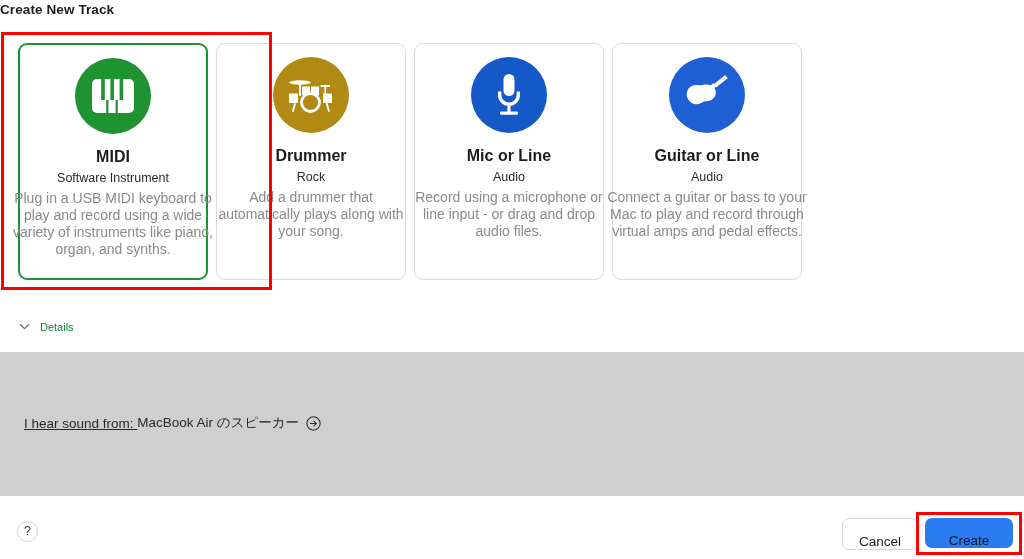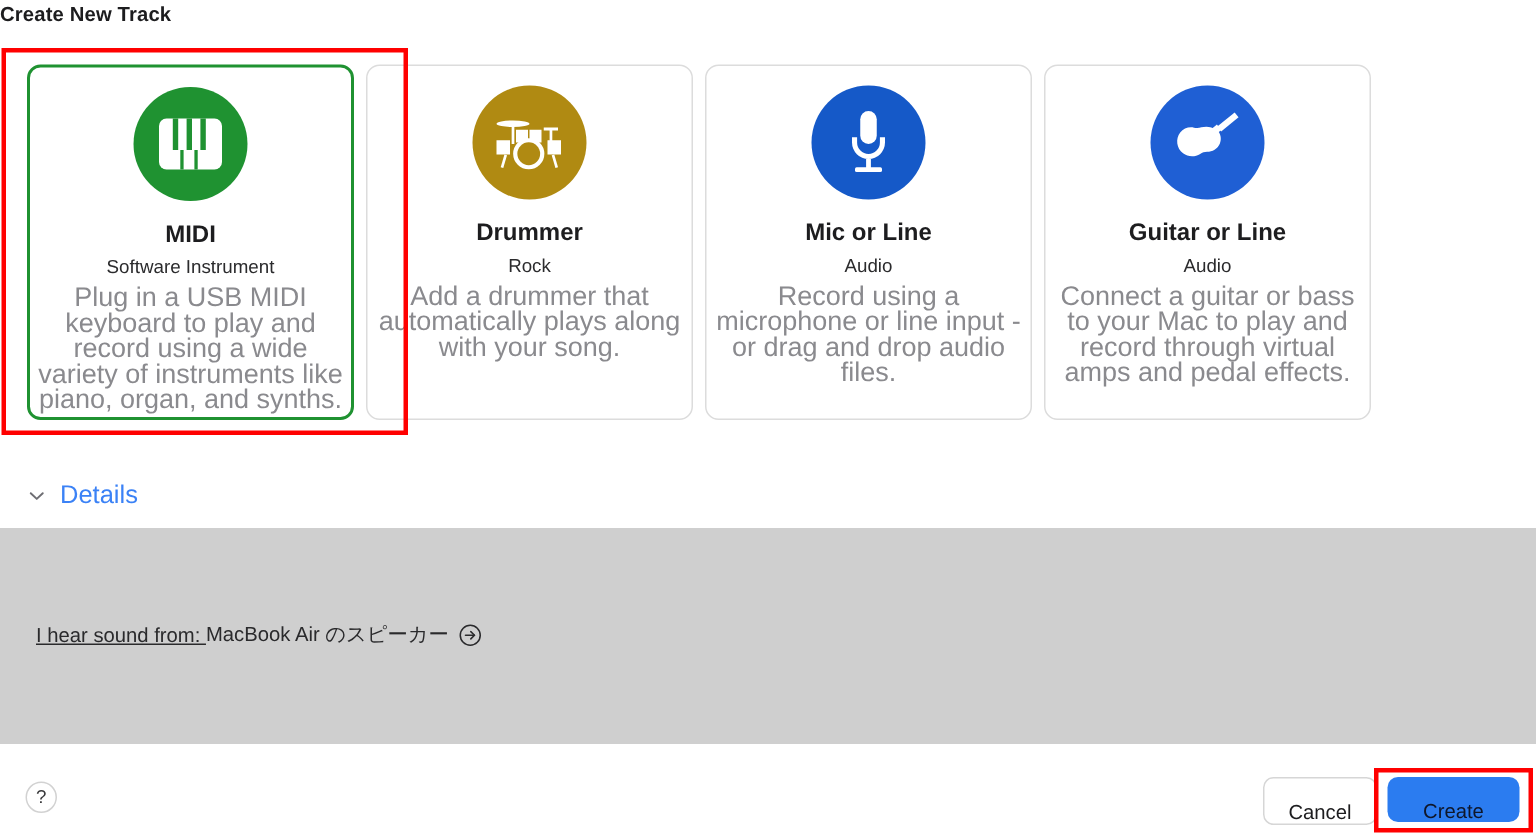--- a/index.html
+++ b/index.html
@@ -26,21 +26,21 @@
 
   
   .cards-row {
     position: absolute;
     top: 43px; left: 18px;
     width: 990px; height: 237px;
     display: flex;
     gap: 8px;
   }
   .track-card {
-    width: 218px;
+    width: 190px;
     height: 237px;
     background: #ffffff;
     border: 1px solid #dcdcdc;
     border-radius: 9px;
     display: flex;
     flex-direction: column;
     align-items: center;
     padding-top: 13px;
     cursor: pointer;
   }
@@ -63,21 +63,21 @@
     line-height: 20px;
     margin-bottom: 3px;
   }
   .card-subtitle {
     font-size: 12.5px;
     color: #2b2b2d;
     line-height: 16px;
     margin-bottom: 4px;
   }
   .card-desc {
-    font-size: 18px;
+    font-size: 14px;
     color: #8a8a8e;
     line-height: 17px;
     text-align: center;
     width: 206px;
   }
 
   
   .annot-box {
     position: absolute;
     border: 3px solid #ff0000;
@@ -94,22 +94,22 @@
     display: flex;
     align-items: center;
     gap: 9px;
     cursor: pointer;
   }
   .disclosure-icon {
     width: 13px; height: 13px;
     display: block;
   }
   .details-label {
-    font-size: 17px;
-    color: #3b82f6;
+    font-size: 11px;
+    color: #15803d;
   }
 
   
   .details-panel {
     position: absolute;
     left: 0; top: 352px;
     width: 1024px; height: 144px;
     background: #cfcfcf;
   }
   .sound-from-row {

